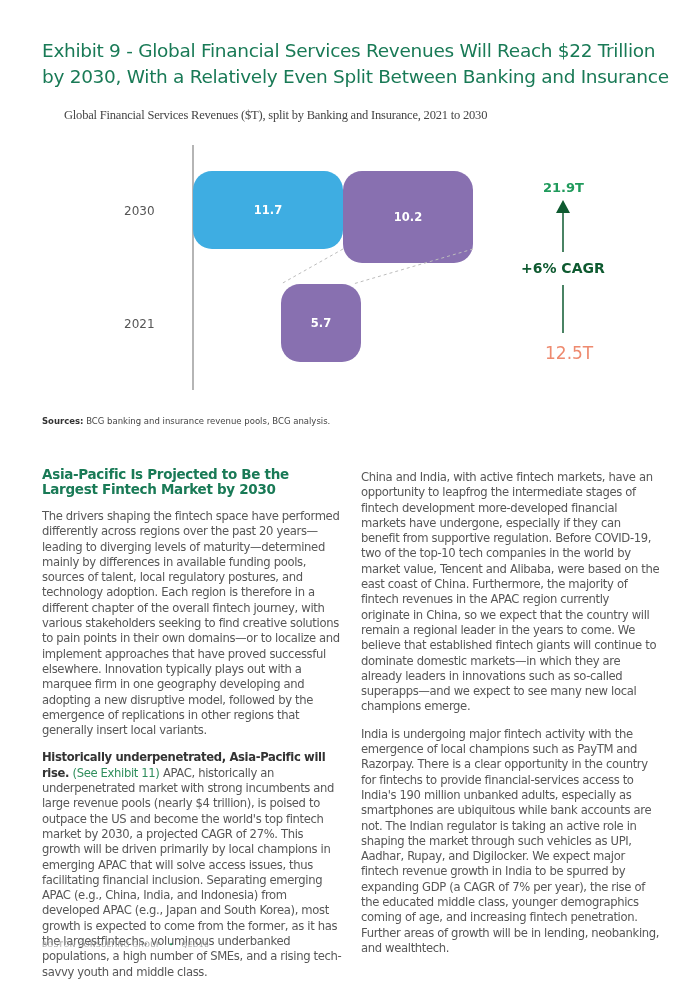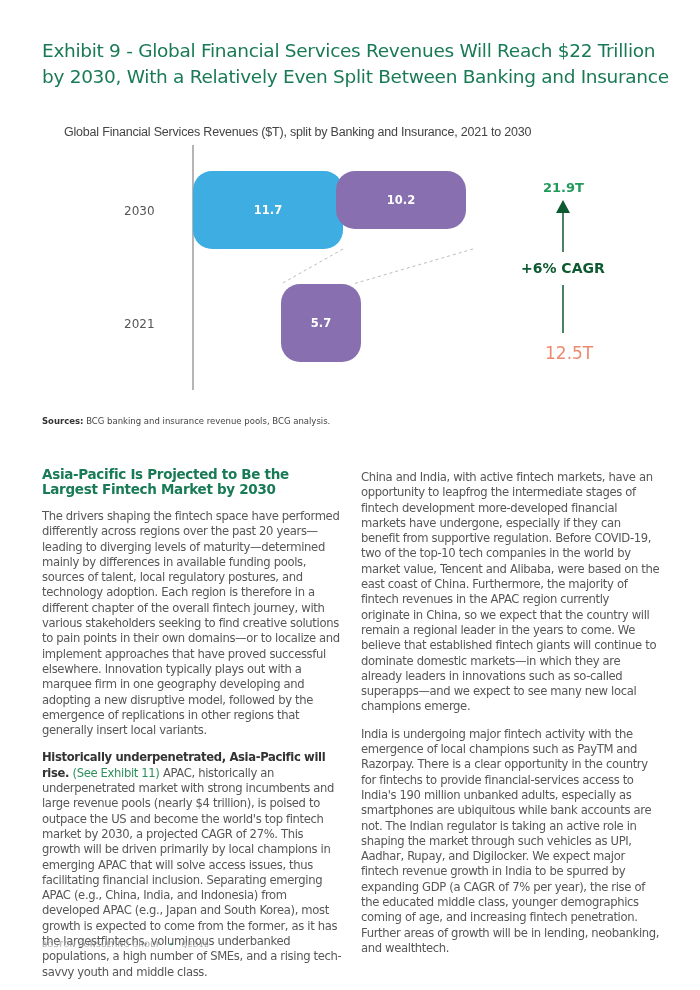--- a/index.html
+++ b/index.html
@@ -1,18 +1,18 @@
 <!DOCTYPE html>
 <html><head>
 <meta charset="utf-8">
 <style>
   * { box-sizing: border-box; margin: 0; padding: 0; }
   body { width: 700px; height: 990px; background: #ffffff; position: relative; overflow: hidden; font-family: "Liberation Sans", sans-serif; color: #555; }
   .exhibit-title { position: absolute; left: 42px; top: 38px; width: 630px; font-size: 18.5px; line-height: 26px; color: #197a56; font-family: "DejaVu Sans", sans-serif; font-weight: normal; letter-spacing: -0.3px; }
-  .chart-subtitle { position: absolute; left: 64px; top: 108px; font-size: 12.5px; color: #444; font-family: Liberation Sans, sans-serif; letter-spacing: -0.2px; margin-top: 17px; }
+  .chart-subtitle { position: absolute; left: 64px; top: 108px; font-size: 12.5px; color: #444; font-family: Liberation Serif, serif; letter-spacing: -0.2px; }
   .chart { position: absolute; left: 0; top: 0; width: 700px; height: 400px; }
   .axis-line { position: absolute; left: 192px; top: 145px; width: 1.5px; height: 245px; background: #b5b5b5; }
   .y-label { position: absolute; left: 124px; font-size: 12px; color: #555; font-family: "DejaVu Sans", sans-serif; }
   .bar { position: absolute; display: flex; align-items: center; justify-content: center; color: #fff; font-weight: bold; font-size: 11.5px; font-family: "DejaVu Sans", sans-serif; border-radius: 19px; }
   .bar.banking { background: #3eade2; }
   .bar.insurance { background: #8870b0; }
   .connector { position: absolute; left: 0; top: 0; }
   .cagr-top { position: absolute; left: 543px; top: 180px; font-size: 13px; font-weight: bold; color: #1f9a5b; font-family: "DejaVu Sans", sans-serif; }
   .cagr-label { position: absolute; left: 521px; top: 260px; font-size: 14px; font-weight: bold; color: #0e5a30; font-family: "DejaVu Sans", sans-serif; }
   .cagr-bottom { position: absolute; left: 545px; top: 343px; font-size: 17px; font-weight: normal; color: #ee8a6f; font-family: "DejaVu Sans", sans-serif; }
@@ -36,21 +36,21 @@
 
 <div class="chart">
   <div class="axis-line"></div>
 
   <div class="y-label" style="top:204px;">2030</div>
   <div class="y-label" style="top:317px;">2021</div>
 
   <div class="bar banking" style="left:193px; top:171px; width:150px; height:78px;">
     <span>11.7</span>
   </div>
-  <div class="bar insurance" style="left:336px; top:171px; width:130px; height:58px;">
+  <div class="bar insurance" style="left:343px; top:171px; width:130px; height:92px;">
     <span>10.2</span>
   </div>
 
   <div class="bar insurance" style="left:281px; top:284px; width:80px; height:78px;">
     <span>5.7</span>
   </div>
 
   <svg class="connector" width="700" height="400">
     <line x1="343" y1="249" x2="281" y2="284" stroke="#bdbdbd" stroke-width="1" stroke-dasharray="3,3"></line>
     <line x1="473" y1="249" x2="353" y2="284" stroke="#bdbdbd" stroke-width="1" stroke-dasharray="3,3"></line>

